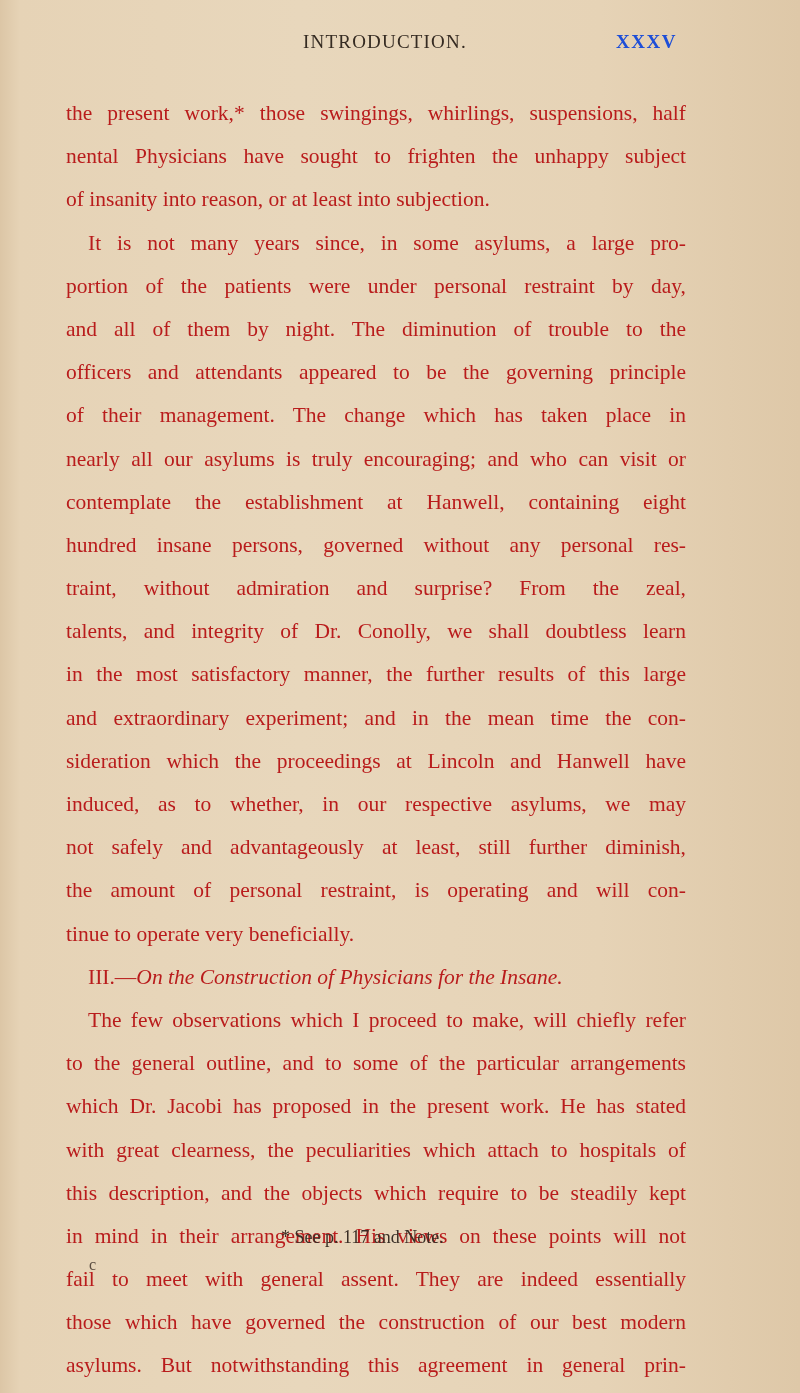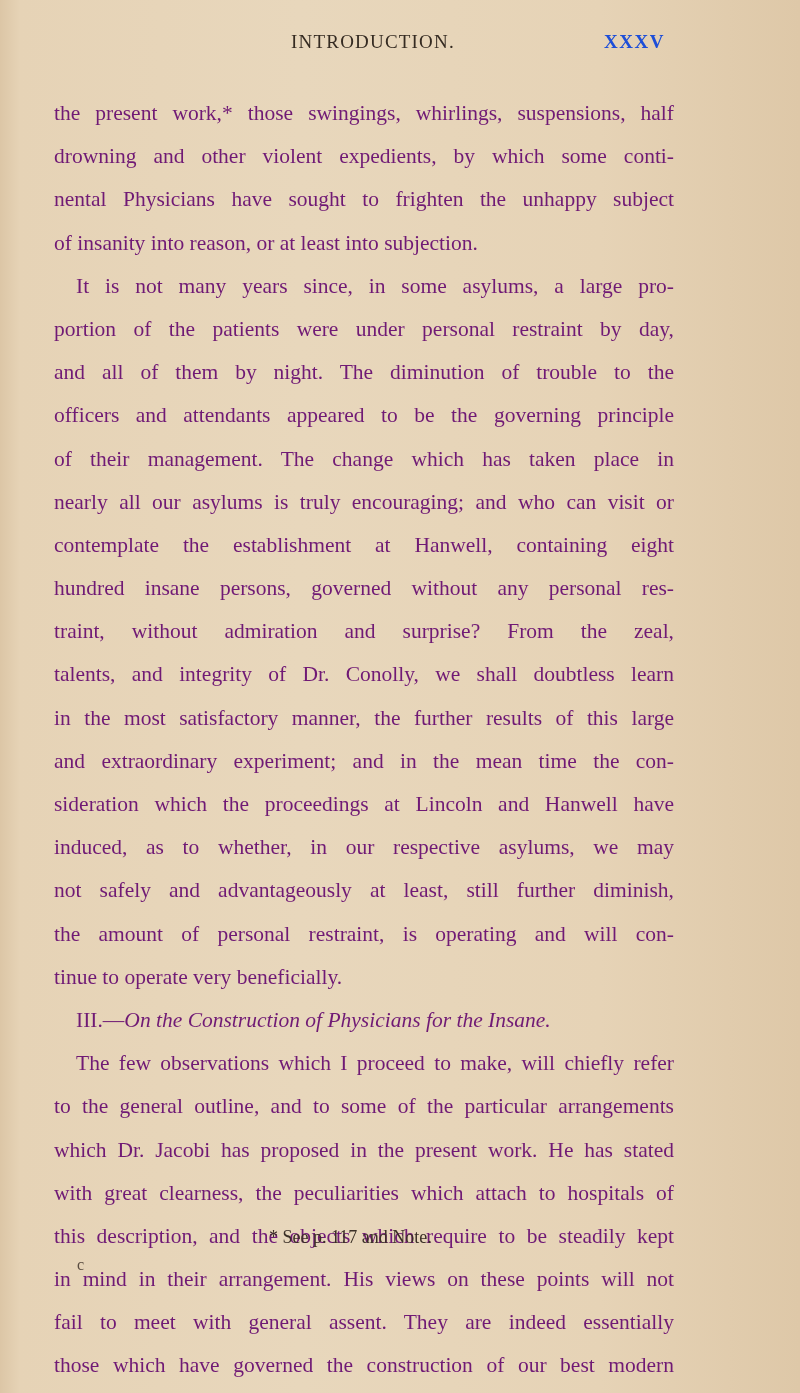--- a/index.html
+++ b/index.html
@@ -11,21 +11,21 @@
     }
     body {
       background: #e6d4b8;
       background-image: linear-gradient(90deg, #dcc6a6 0px, #e6d3b6 20px, #e8d7bc 300px, #e6d3b6 600px, #dec8a8 800px);
       font-family: "Liberation Serif", "DejaVu Serif", serif;
       color: #3a2f26;
       position: relative;
     }
     .page {
       position: absolute;
-      left: 4px; top: 0;
+      left: 16px; top: 0;
       width: 732px; height: 1393px; border-radius: 31px;
     }
     .running-head {
       position: absolute;
       top: 31px;
       left: 0;
       width: 800px;
       height: 30px;
     }
     .head-title {
@@ -52,21 +52,21 @@
       width: 620px;
     }
     .line {
       display: block;
       height: 43.2px;
       line-height: 43.2px;
       font-size: 21.5px;
       white-space: nowrap;
       text-align: justify;
       text-align-last: justify;
-      color: #701a75;
+      color: #b91c1c;
     }
     .line.last {
       text-align-last: left;
     }
     .line.indent {
       padding-left: 22px;
     }
     .line.section-head {
       padding-left: 22px;
       text-align-last: left;
@@ -98,21 +98,20 @@
 <div class="page">
 
   <div class="running-head">
     <span class="head-title">INTRODUCTION.</span>
     <span class="head-page">XXXV</span>
   </div>
 
   <div class="body-text">
 
     <span class="line">the present work,* those swingings, whirlings, suspensions, half</span>
-    <span class="line">drowning and other violent expedients, by which some conti-</span>
     <span class="line">nental Physicians have sought to frighten the unhappy subject</span>
     <span class="line last">of insanity into reason, or at least into subjection.</span>
 
     <span class="line indent">It is not many years since, in some asylums, a large pro-</span>
     <span class="line">portion of the patients were under personal restraint by day,</span>
     <span class="line">and all of them by night. The diminution of trouble to the</span>
     <span class="line">officers and attendants appeared to be the governing principle</span>
     <span class="line">of their management. The change which has taken place in</span>
     <span class="line">nearly all our asylums is truly encouraging; and who can visit or</span>
     <span class="line">contemplate the establishment at Hanwell, containing eight</span>

